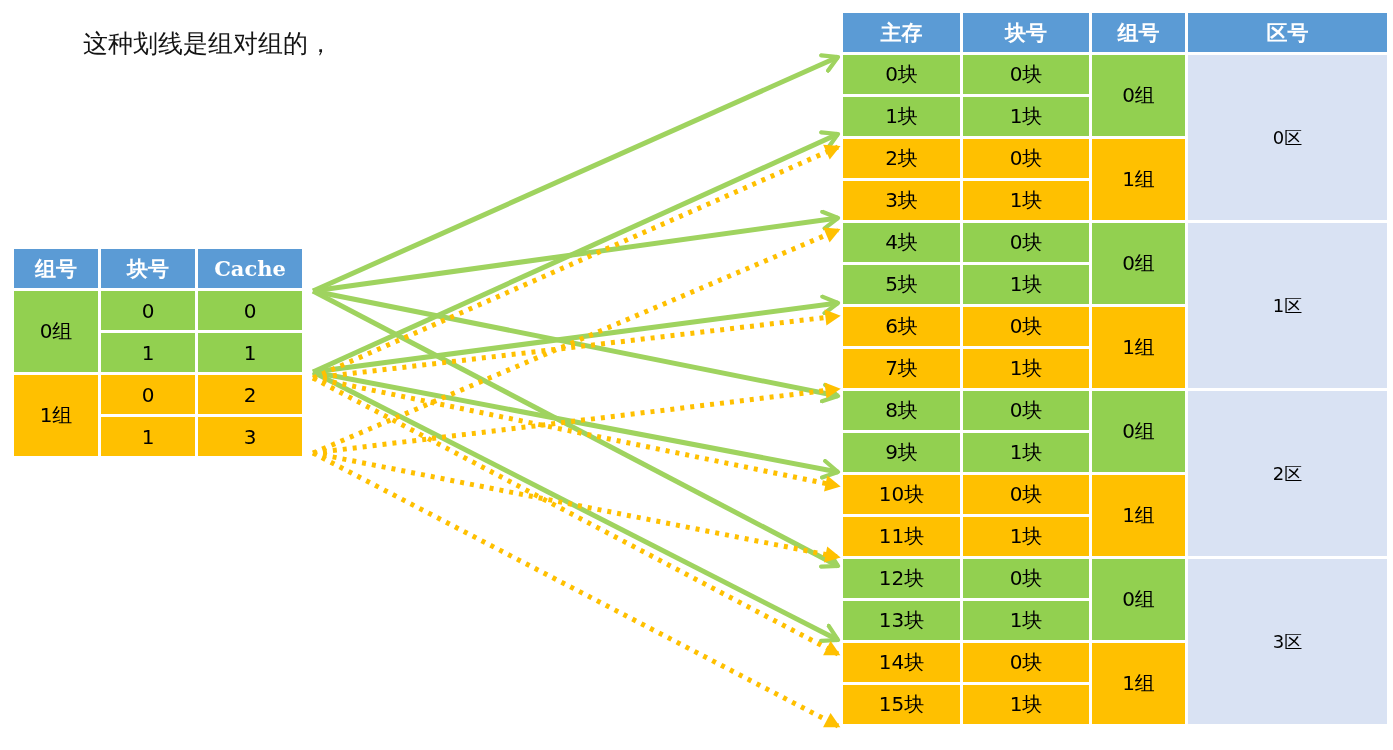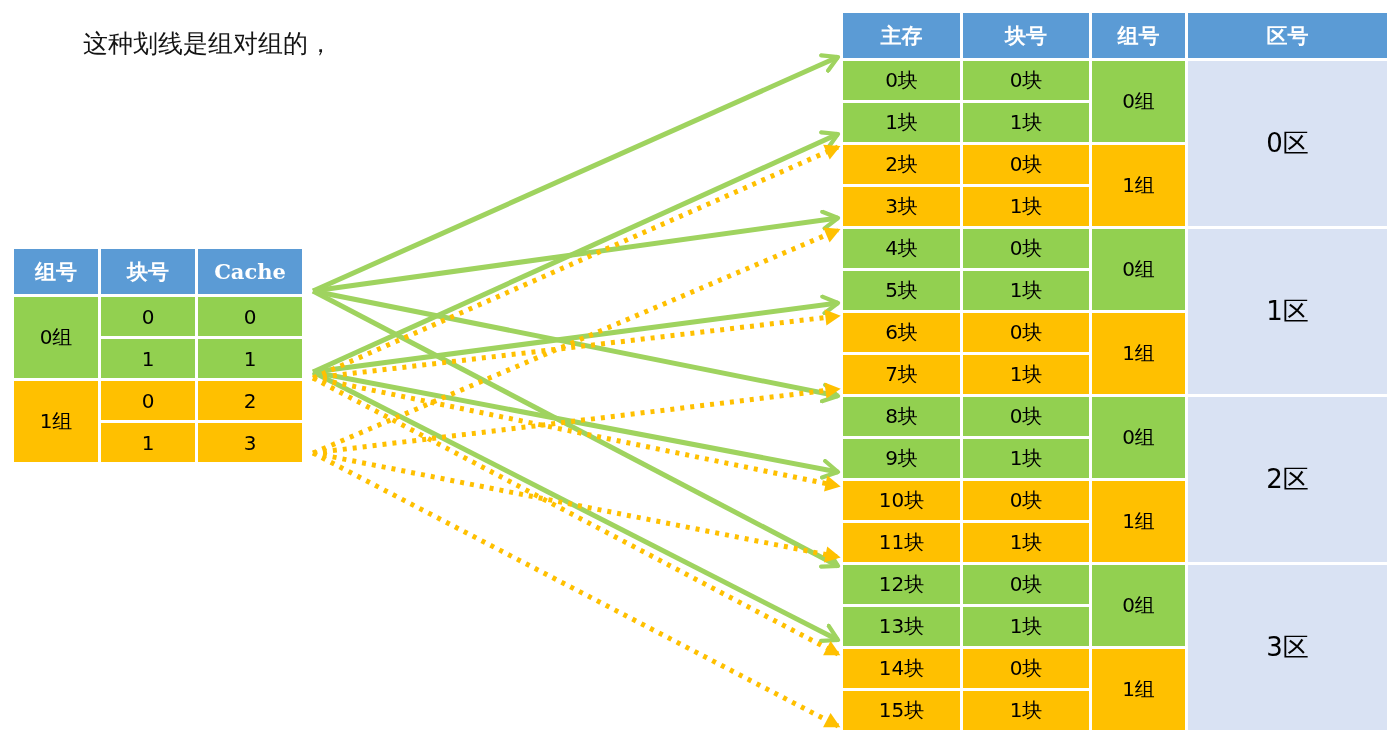--- a/index.html
+++ b/index.html
@@ -14,26 +14,26 @@
   }
   #arrow-layer{position:absolute;left:0;top:0;pointer-events:none;}
   line.green-arrow{stroke:var(--arrow-green,#9FD35F);stroke-width:5;fill:none;}
   line.orange-arrow{stroke:var(--arrow-orange,#FFC000);stroke-width:5;fill:none;stroke-dasharray:4 6;}
   #m-green polyline{stroke:var(--arrow-green,#9FD35F);fill:none;stroke-width:2;stroke-linecap:round;stroke-linejoin:round;}
   #m-orange path{fill:var(--arrow-orange,#FFC000);}
   table{position:absolute;border-collapse:separate;border-spacing:3px;table-layout:fixed;}
   td,th{text-align:center;vertical-align:middle;padding:0;overflow:hidden;}
   th{
     background:var(--header-blue,#5B9BD5);color:#fff;font-weight:bold;font-size:21px;
-    height:45px;font-family:"DejaVu Serif","Liberation Serif",serif;
+    height:39px;font-family:"DejaVu Serif","Liberation Serif",serif;
   }
   td{height:39px;font-size:20px;color:#000;}
   .green-cell{background:var(--green,#92D050);}
   .orange-cell{background:var(--orange,#FFC000);}
-  .zone-cell{background:var(--zone-blue,#D9E2F3);font-size:26px;margin-top:36px;}
+  .zone-cell{background:var(--zone-blue,#D9E2F3);font-size:18px;margin-top:36px;}
   #cache-table{left:11px;top:246px;}
   #memory-table{left:840px;top:10px;}
 </style>
 </head>
 <body>
 
 <svg id="arrow-layer" width="1393" height="750" viewBox="0 0 1393 750">
   <defs>
     <marker id="m-green" viewBox="0 0 10 10" markerWidth="4.2" markerHeight="4.2" refX="8" refY="5" orient="auto">
       <polyline points="1,1 8,5 1,9"></polyline>

